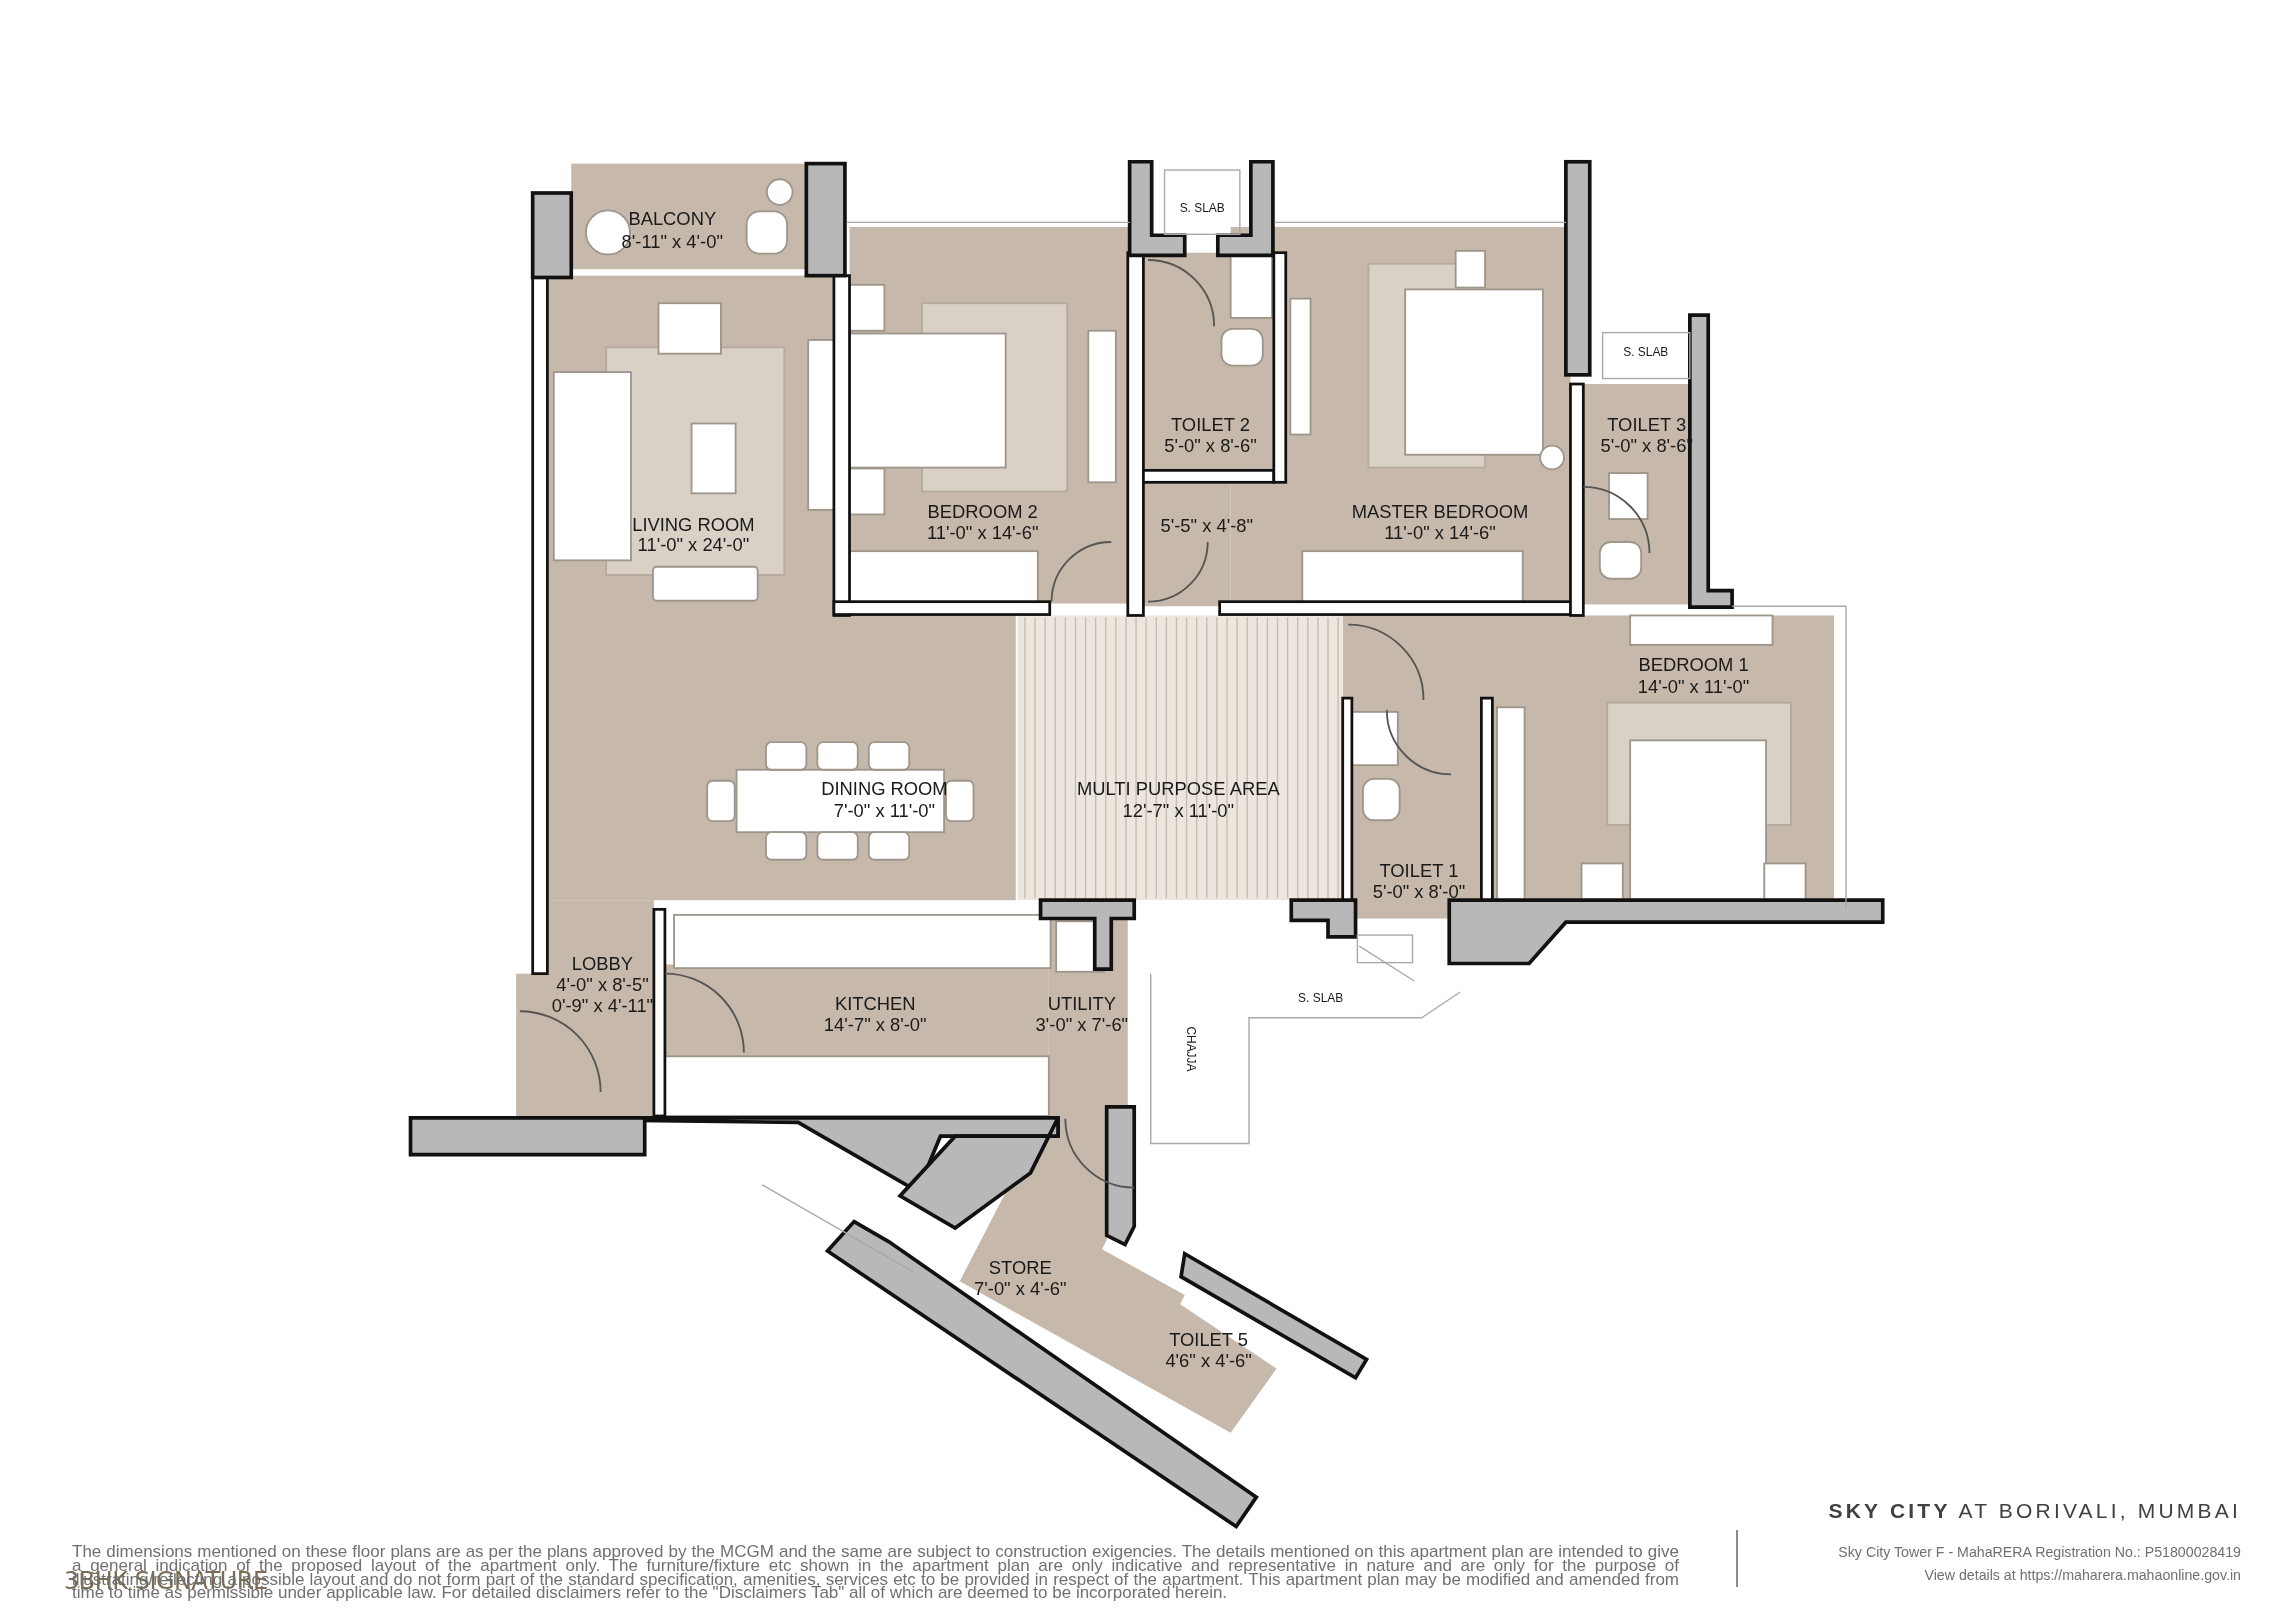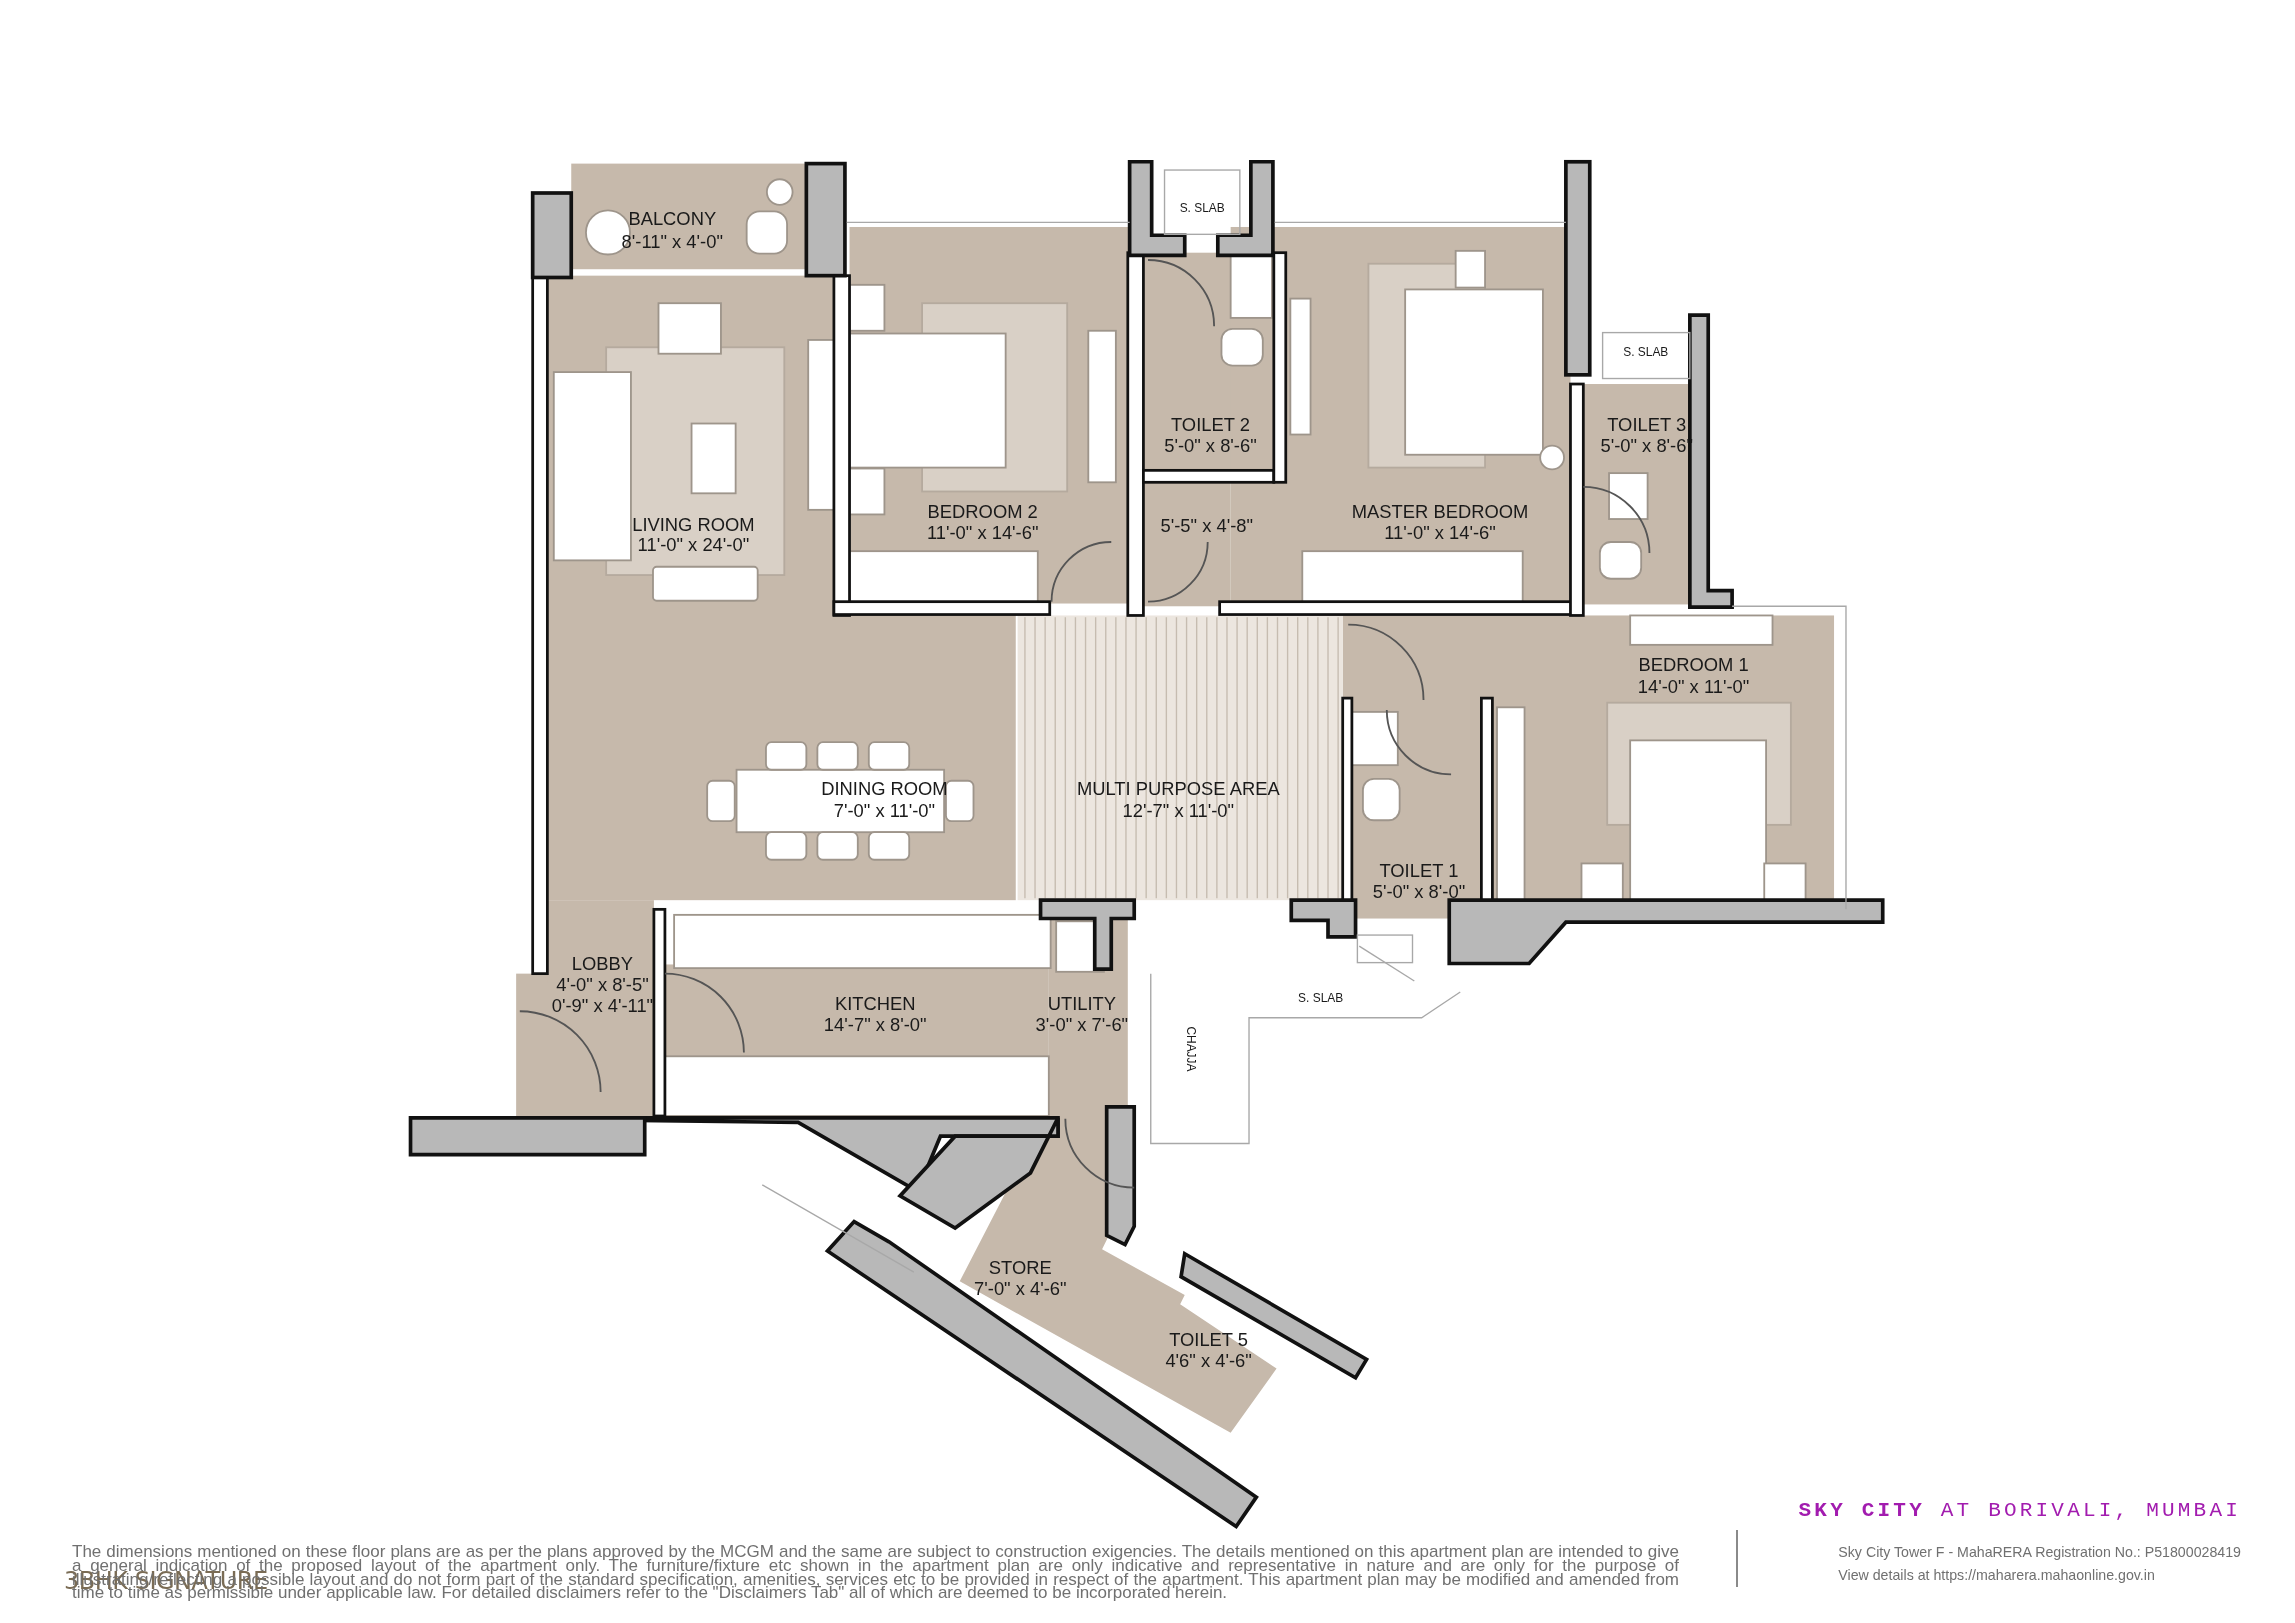--- a/index.html
+++ b/index.html
@@ -12,23 +12,23 @@
   .furn { fill: #ffffff; stroke: #9e958b; stroke-width: 2; }
   .thin { fill: none; stroke: #a8a8a8; stroke-width: 1.5; }
   .door { fill: none; stroke: #555; stroke-width: 2; }
   .mpa { fill: #ece6df; }
   .mpa-line { stroke: #c6bcb0; stroke-width: 1.5; }
   .room-label { font-family: "Liberation Sans", sans-serif; font-size: 20px; fill: #1a1a1a; text-anchor: middle; }
   .room-label.small { font-size: 13px; }
   .footer-title { position: absolute; left: 64px; top: 1567px; font-family: "DejaVu Sans", sans-serif; font-size: 24px; color: #7a6c55; letter-spacing: -0.5px; }
   .disclaimer { position: absolute; left: 72px; top: 1545px; width: 1607px; font-family: "Liberation Sans", sans-serif; font-size: 17px; line-height: 13.8px; color: #707070; text-align: justify; }
   .divider { position: absolute; left: 1736px; top: 1530px; width: 1.8px; height: 57px; background: #8a8a8a; }
-  .brand { position: absolute; right: 55px; top: 1499px; font-family: Liberation Mono, monospace; font-size: 21px; letter-spacing: 3.2px; color: #a21caf; white-space: nowrap; }
+  .brand { position: absolute; right: 55px; top: 1499px; font-family: Liberation Sans, sans-serif; font-size: 21px; letter-spacing: 3.2px; color: #404040; white-space: nowrap; }
   .brand b { font-weight: bold; }
-  .rera { position: absolute; right: 55px; top: 1541px; font-family: "Liberation Sans", sans-serif; font-size: 14.2px; color: #707070; text-align: left; line-height: 23px; }
+  .rera { position: absolute; right: 55px; top: 1541px; font-family: "Liberation Sans", sans-serif; font-size: 14.2px; color: #707070; text-align: right; line-height: 23px; }
 </style>
 </head>
 <body>
 
 <svg id="plan" viewBox="0 0 2500 1768" xmlns="http://www.w3.org/2000/svg">
 
   <g>
 
     <rect class="floor" x="622" y="178" width="292" height="115"></rect>
 

